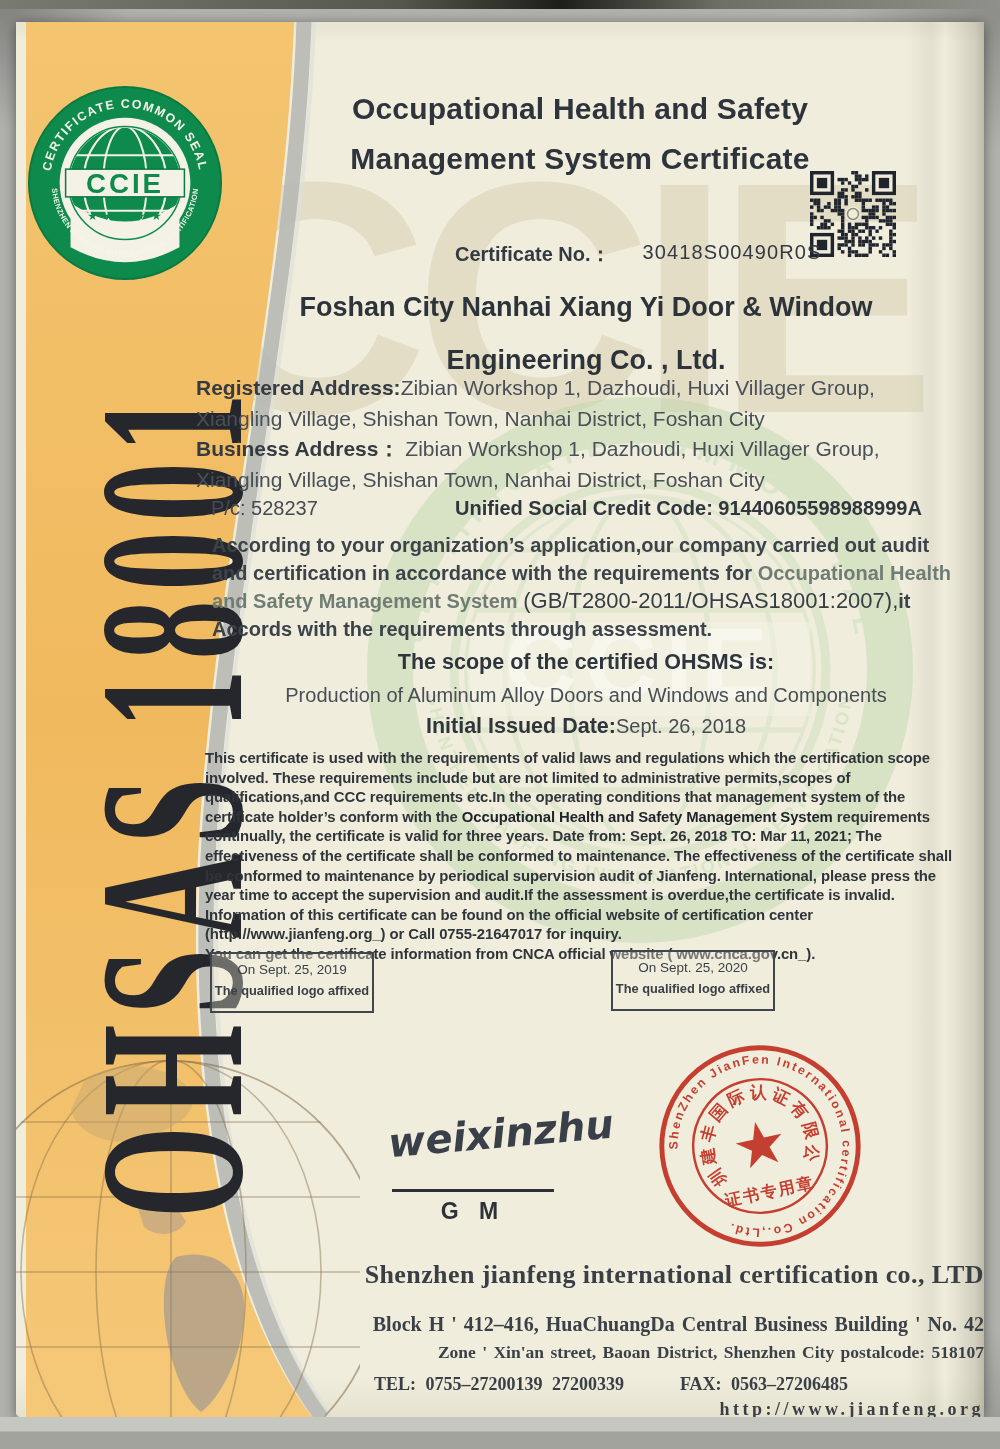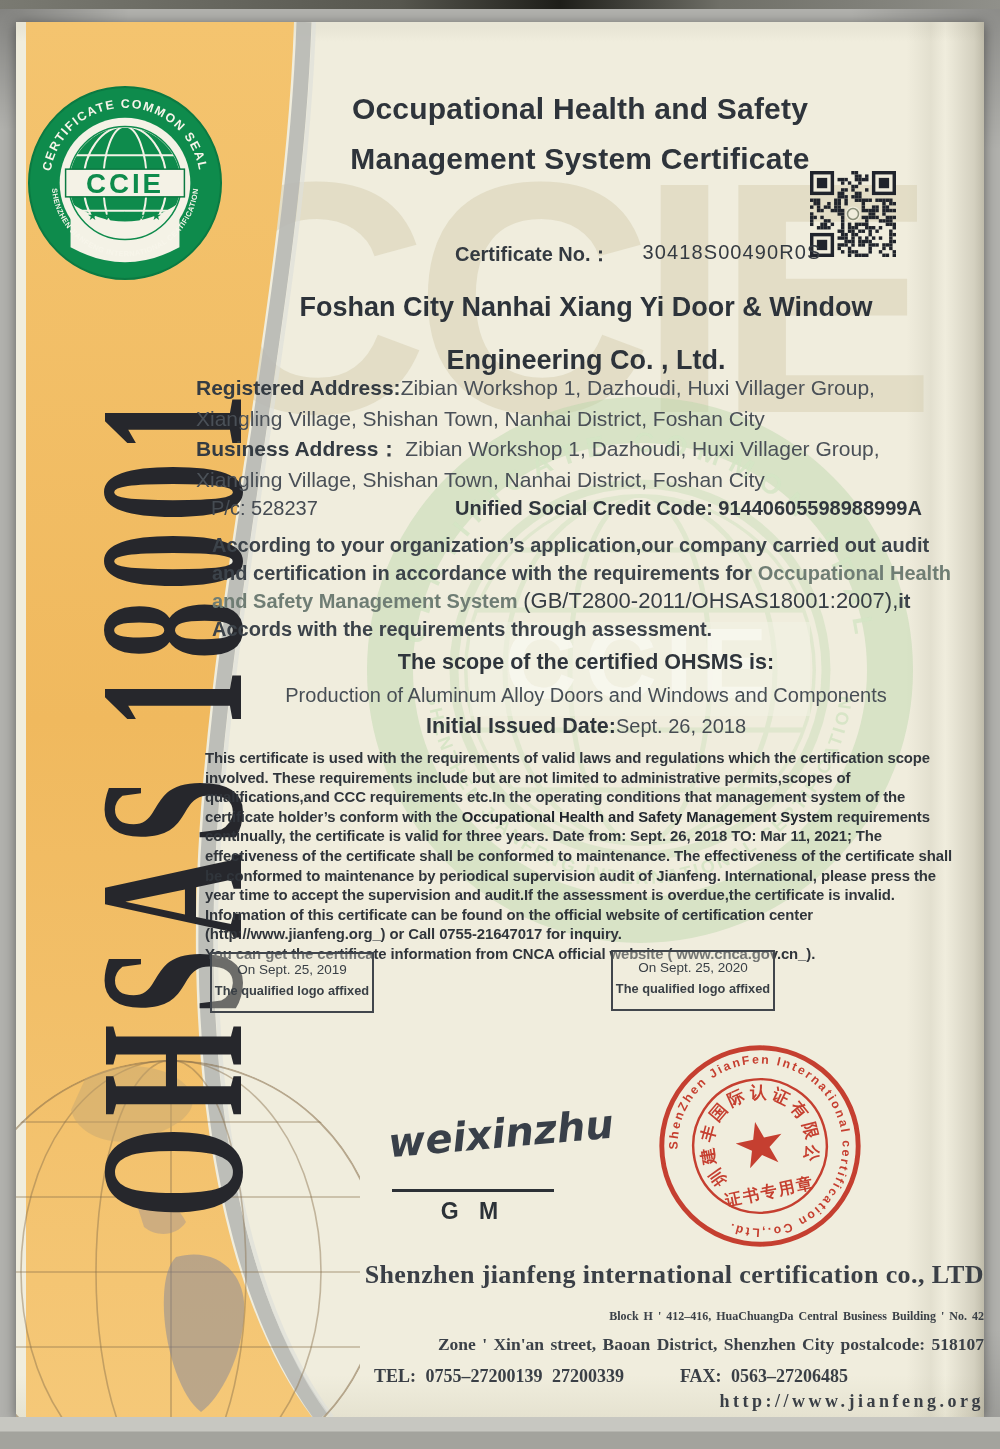--- a/index.html
+++ b/index.html
@@ -59,21 +59,21 @@
   .box1{left:210px;top:952px;}
   .box2{left:611px;top:950px;}
   .sig{left:388px;top:1112px;width:190px;text-align:center;font-family:"DejaVu Sans",sans-serif;
     font-style:italic;font-weight:600;font-size:40px;color:#394049;transform:rotate(-5deg);}
   .sigline{left:392px;top:1189px;width:162px;border-top:3px solid #2c3136;height:0;}
   .sigrole{left:392px;top:1198px;width:162px;text-align:center;font-size:23px;font-weight:700;
     letter-spacing:7px;color:#2c3238;}
   .stamp{left:652px;top:1038px;width:216px;height:216px;transform:rotate(-12deg);opacity:.94;mix-blend-mode:multiply;}
   .footer{left:238px;top:1260px;width:746px;text-align:right;font-family:"Liberation Serif",serif;color:#3a3f46;}
   .fcompany{font-size:26px;font-weight:700;letter-spacing:.4px;}
-  .faddr{margin-top:13px;font-size:12px;font-weight:700;line-height:27px;color:#3b4148;word-spacing:2px;}
+  .faddr{margin-top:21px;font-size:20px;font-weight:700;line-height:27px;color:#3b4148;word-spacing:2px;}
   .faddr2{margin-top:1px;font-size:17.5px;font-weight:700;line-height:27px;color:#3b4148;word-spacing:2px;}
   .ftel{margin-top:8px;font-size:18px;font-weight:700;display:flex;justify-content:center;gap:56px;word-spacing:5px;}
   .furl{margin-top:4px;font-size:18px;font-weight:700;letter-spacing:3.5px;}
 </style>
 </head>
 <body>
 
 <div class="scan">
   <div class="abs topbar"></div>
   <div class="abs paper"></div>

